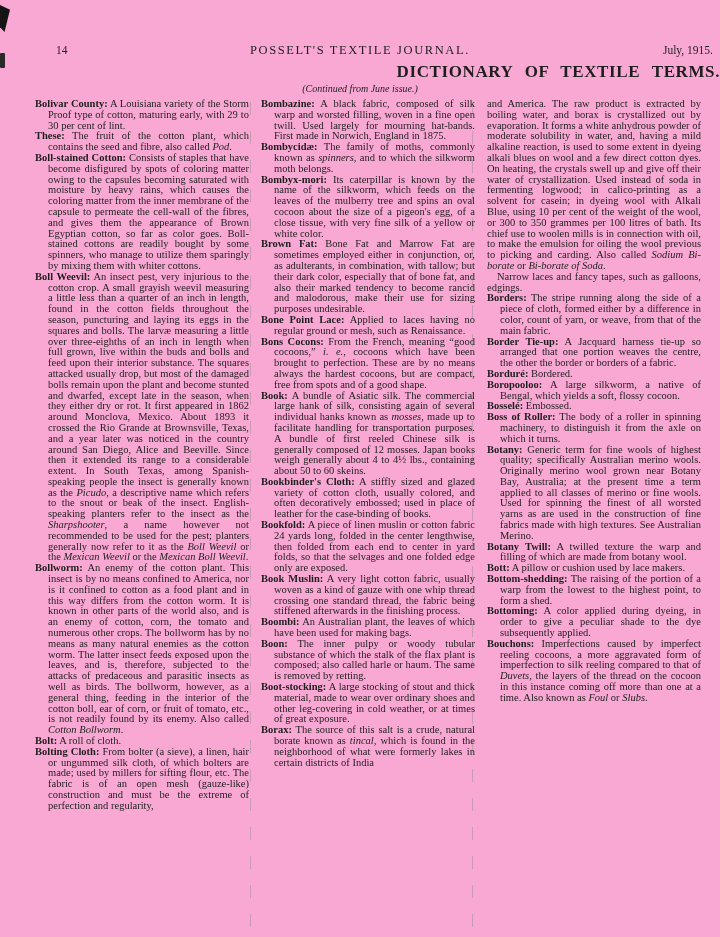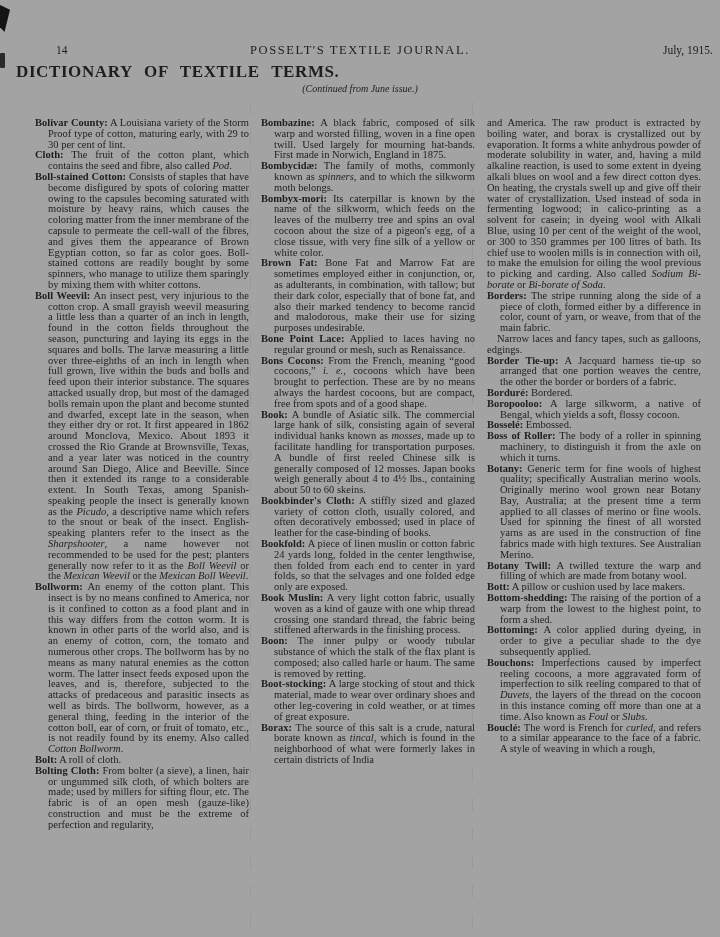--- a/index.html
+++ b/index.html
@@ -1,36 +1,36 @@
 <!DOCTYPE html>
 <html><head>
 <meta charset="utf-8">
 <style>
   html,body{margin:0;padding:0;}
   body{width:720px;height:937px;background:#e9e9e7;font-family:"Liberation Serif","DejaVu Serif",serif;}
-  .page{position:relative;width:720px;height:937px;background:#a3a3a3;overflow:hidden;color:#1e1e1e;}
+  .page{position:relative;width:720px;height:937px;background:#f9a8d4;overflow:hidden;color:#1e1e1e;}
 
   
   .artifact-a{position:absolute;top:5px;left:0;width:10px;height:27px;background:#141414;
               clip-path:polygon(0 0,100% 18%,45% 100%,0 82%);}
   .artifact-b{position:absolute;top:53px;left:0;width:5px;height:15px;background:#2a2a2a;border-radius:1px;}
 
   
   .header{position:absolute;top:43px;left:0;right:0;display:grid;grid-template-columns:1fr auto 1fr;align-items:baseline;}
   .page-number{justify-self:start;padding-left:56px;font-size:11.5px;}
   .journal-title{justify-self:center;font-size:12.5px;letter-spacing:1.6px;}
   .issue-date{justify-self:end;padding-right:7px;font-size:11.5px;}
 
-  .main-title{position:absolute;top:62px;left:16px;right:0;text-align:left;font-weight:bold;
+  .main-title{position:absolute;top:62px;left:16px;right:0;text-align:right;font-weight:bold;
               font-size:17px;letter-spacing:.6px;word-spacing:7px;}
   .subtitle{position:absolute;top:83px;left:0;right:0;text-align:center;font-style:italic;font-size:10px;}
 
   
   .columns{position:absolute;top:99px;left:35px;width:666px;height:834px;display:flex;gap:12px;overflow:hidden;}
-  .column{flex:1 1 0;overflow:hidden;margin-top:19px;}
+  .column{flex:1 1 0;overflow:hidden;}
   .entry{margin:0;font-size:10.5px;line-height:10.8px;text-align:justify;
          padding-left:13px;text-indent:-13px;}
   .entry.continuation{padding-left:0;text-indent:0;}
   .entry.extra{padding-left:0;text-indent:10px;}
   .entry b{font-weight:bold;}
   .entry i{font-style:italic;}
 
   .col-rule{position:absolute;top:102px;width:1px;height:826px;opacity:.45;
             background:repeating-linear-gradient(180deg,#8d8d8d 0 13px,transparent 13px 29px);}
   .col-rule.r1{left:250px;}
@@ -52,54 +52,54 @@
 
   <div class="main-title">DICTIONARY OF TEXTILE TERMS.</div>
   <div class="subtitle">(Continued from June issue.)</div>
 
   <div class="col-rule r1"></div>
   <div class="col-rule r2"></div>
 
   <div class="columns">
     <div class="column">
         <p class="entry"><b class="term">Bolivar County:</b> A Louisiana variety of the Storm Proof type of cotton, maturing early, with 29 to 30 per cent of lint.</p>
-        <p class="entry"><b class="term">Cloth:</b> The fruit of the cotton plant, which contains the seed and fibre, also called <i>Pod</i>.</p>
+        <p class="entry"><b class="term">These:</b> The fruit of the cotton plant, which contains the seed and fibre, also called <i>Pod</i>.</p>
         <p class="entry"><b class="term">Boll-stained Cotton:</b> Consists of staples that have become disfigured by spots of coloring matter owing to the capsules becoming saturated with moisture by heavy rains, which causes the coloring matter from the inner membrane of the capsule to permeate the cell-wall of the fibres, and gives them the appearance of Brown Egyptian cotton, so far as color goes. Boll-stained cottons are readily bought by some spinners, who manage to utilize them sparingly by mixing them with whiter cottons.</p>
         <p class="entry"><b class="term">Boll Weevil:</b> An insect pest, very injurious to the cotton crop. A small grayish weevil measuring a little less than a quarter of an inch in length, found in the cotton fields throughout the season, puncturing and laying its eggs in the squares and bolls. The larvæ measuring a little over three-eighths of an inch in length when full grown, live within the buds and bolls and feed upon their interior substance. The squares attacked usually drop, but most of the damaged bolls remain upon the plant and become stunted and dwarfed, except late in the season, when they either dry or rot. It first appeared in 1862 around Monclova, Mexico. About 1893 it crossed the Rio Grande at Brownsville, Texas, and a year later was noticed in the country around San Diego, Alice and Beeville. Since then it extended its range to a considerable extent. In South Texas, among Spanish-speaking people the insect is generally known as the <i>Picudo</i>, a descriptive name which refers to the snout or beak of the insect. English-speaking planters refer to the insect as the <i>Sharpshooter</i>, a name however not recommended to be used for the pest; planters generally now refer to it as the <i>Boll Weevil</i> or the <i>Mexican Weevil</i> or the <i>Mexican Boll Weevil</i>.</p>
         <p class="entry"><b class="term">Bollworm:</b> An enemy of the cotton plant. This insect is by no means confined to America, nor is it confined to cotton as a food plant and in this way differs from the cotton worm. It is known in other parts of the world also, and is an enemy of cotton, corn, the tomato and numerous other crops. The bollworm has by no means as many natural enemies as the cotton worm. The latter insect feeds exposed upon the leaves, and is, therefore, subjected to the attacks of predaceous and parasitic insects as well as birds. The bollworm, however, as a general thing, feeding in the interior of the cotton boll, ear of corn, or fruit of tomato, etc., is not readily found by its enemy. Also called <i>Cotton Bollworm</i>.</p>
         <p class="entry"><b class="term">Bolt:</b> A roll of cloth.</p>
         <p class="entry"><b class="term">Bolting Cloth:</b> From bolter (a sieve), a linen, hair or ungummed silk cloth, of which bolters are made; used by millers for sifting flour, etc. The fabric is of an open mesh (gauze-like) construction and must be the extreme of perfection and regularity,</p>
       </div>
     <div class="column">
         <p class="entry"><b class="term">Bombazine:</b> A black fabric, composed of silk warp and worsted filling, woven in a fine open twill. Used largely for mourning hat-bands. First made in Norwich, England in 1875.</p>
         <p class="entry"><b class="term">Bombycidæ:</b> The family of moths, commonly known as <i>spinners</i>, and to which the silkworm moth belongs.</p>
         <p class="entry"><b class="term">Bombyx-mori:</b> Its caterpillar is known by the name of the silkworm, which feeds on the leaves of the mulberry tree and spins an oval cocoon about the size of a pigeon's egg, of a close tissue, with very fine silk of a yellow or white color.</p>
         <p class="entry"><b class="term">Brown Fat:</b> Bone Fat and Marrow Fat are sometimes employed either in conjunction, or, as adulterants, in combination, with tallow; but their dark color, especially that of bone fat, and also their marked tendency to become rancid and malodorous, make their use for sizing purposes undesirable.</p>
         <p class="entry"><b class="term">Bone Point Lace:</b> Applied to laces having no regular ground or mesh, such as Renaissance.</p>
         <p class="entry"><b class="term">Bons Cocons:</b> From the French, meaning “good cocoons,” <i>i. e.</i>, cocoons which have been brought to perfection. These are by no means always the hardest cocoons, but are compact, free from spots and of a good shape.</p>
         <p class="entry"><b class="term">Book:</b> A bundle of Asiatic silk. The commercial large hank of silk, consisting again of several individual hanks known as <i>mosses</i>, made up to facilitate handling for transportation purposes. A bundle of first reeled Chinese silk is generally composed of 12 mosses. Japan books weigh generally about 4 to 4½ lbs., containing about 50 to 60 skeins.</p>
         <p class="entry"><b class="term">Bookbinder's Cloth:</b> A stiffly sized and glazed variety of cotton cloth, usually colored, and often decoratively embossed; used in place of leather for the case-binding of books.</p>
         <p class="entry"><b class="term">Bookfold:</b> A piece of linen muslin or cotton fabric 24 yards long, folded in the center lengthwise, then folded from each end to center in yard folds, so that the selvages and one folded edge only are exposed.</p>
         <p class="entry"><b class="term">Book Muslin:</b> A very light cotton fabric, usually woven as a kind of gauze with one whip thread crossing one standard thread, the fabric being stiffened afterwards in the finishing process.</p>
+        <p class="entry"><b class="term">Boombi:</b> An Australian plant, the leaves of which have been used for making bags.</p>
         <p class="entry"><b class="term">Boon:</b> The inner pulpy or woody tubular substance of which the stalk of the flax plant is composed; also called harle or haum. The same is removed by retting.</p>
         <p class="entry"><b class="term">Boot-stocking:</b> A large stocking of stout and thick material, made to wear over ordinary shoes and other leg-covering in cold weather, or at times of great exposure.</p>
         <p class="entry"><b class="term">Borax:</b> The source of this salt is a crude, natural borate known as <i>tincal</i>, which is found in the neighborhood of what were formerly lakes in certain districts of India</p>
       </div>
     <div class="column">
         <p class="entry continuation">and America. The raw product is extracted by boiling water, and borax is crystallized out by evaporation. It forms a white anhydrous powder of moderate solubility in water, and, having a mild alkaline reaction, is used to some extent in dyeing alkali blues on wool and a few direct cotton dyes. On heating, the crystals swell up and give off their water of crystallization. Used instead of soda in fermenting logwood; in calico-printing as a solvent for casein; in dyeing wool with Alkali Blue, using 10 per cent of the weight of the wool, or 300 to 350 grammes per 100 litres of bath. Its chief use to woolen mills is in connection with oil, to make the emulsion for oiling the wool previous to picking and carding. Also called <i>Sodium Bi-borate</i> or <i>Bi-borate of Soda</i>.</p>
+        <p class="entry extra">Narrow laces and fancy tapes, such as galloons, edgings.</p>
         <p class="entry"><b class="term">Borders:</b> The stripe running along the side of a piece of cloth, formed either by a difference in color, count of yarn, or weave, from that of the main fabric.</p>
-        <p class="entry extra">Narrow laces and fancy tapes, such as galloons, edgings.</p>
         <p class="entry"><b class="term">Border Tie-up:</b> A Jacquard harness tie-up so arranged that one portion weaves the centre, the other the border or borders of a fabric.</p>
         <p class="entry"><b class="term">Borduré:</b> Bordered.</p>
         <p class="entry"><b class="term">Boropooloo:</b> A large silkworm, a native of Bengal, which yields a soft, flossy cocoon.</p>
         <p class="entry"><b class="term">Bosselé:</b> Embossed.</p>
         <p class="entry"><b class="term">Boss of Roller:</b> The body of a roller in spinning machinery, to distinguish it from the axle on which it turns.</p>
         <p class="entry"><b class="term">Botany:</b> Generic term for fine wools of highest quality; specifically Australian merino wools. Originally merino wool grown near Botany Bay, Australia; at the present time a term applied to all classes of merino or fine wools. Used for spinning the finest of all worsted yarns as are used in the construction of fine fabrics made with high textures. See Australian Merino.</p>
         <p class="entry"><b class="term">Botany Twill:</b> A twilled texture the warp and filling of which are made from botany wool.</p>
         <p class="entry"><b class="term">Bott:</b> A pillow or cushion used by lace makers.</p>
         <p class="entry"><b class="term">Bottom-shedding:</b> The raising of the portion of a warp from the lowest to the highest point, to form a shed.</p>
         <p class="entry"><b class="term">Bottoming:</b> A color applied during dyeing, in order to give a peculiar shade to the dye subsequently applied.</p>
         <p class="entry"><b class="term">Bouchons:</b> Imperfections caused by imperfect reeling cocoons, a more aggravated form of imperfection to silk reeling compared to that of <i>Duvets</i>, the layers of the thread on the cocoon in this instance coming off more than one at a time. Also known as <i>Foul</i> or <i>Slubs</i>.</p>
-        <p class="entry"><b class="term">Bouclé:</b> The word is French for <i>curled</i>, and refers to a similar appearance to the face of a fabric. A style of weaving in which a rough,</p>
       </div>
   </div>
 
 </div>
 
 </body></html>

